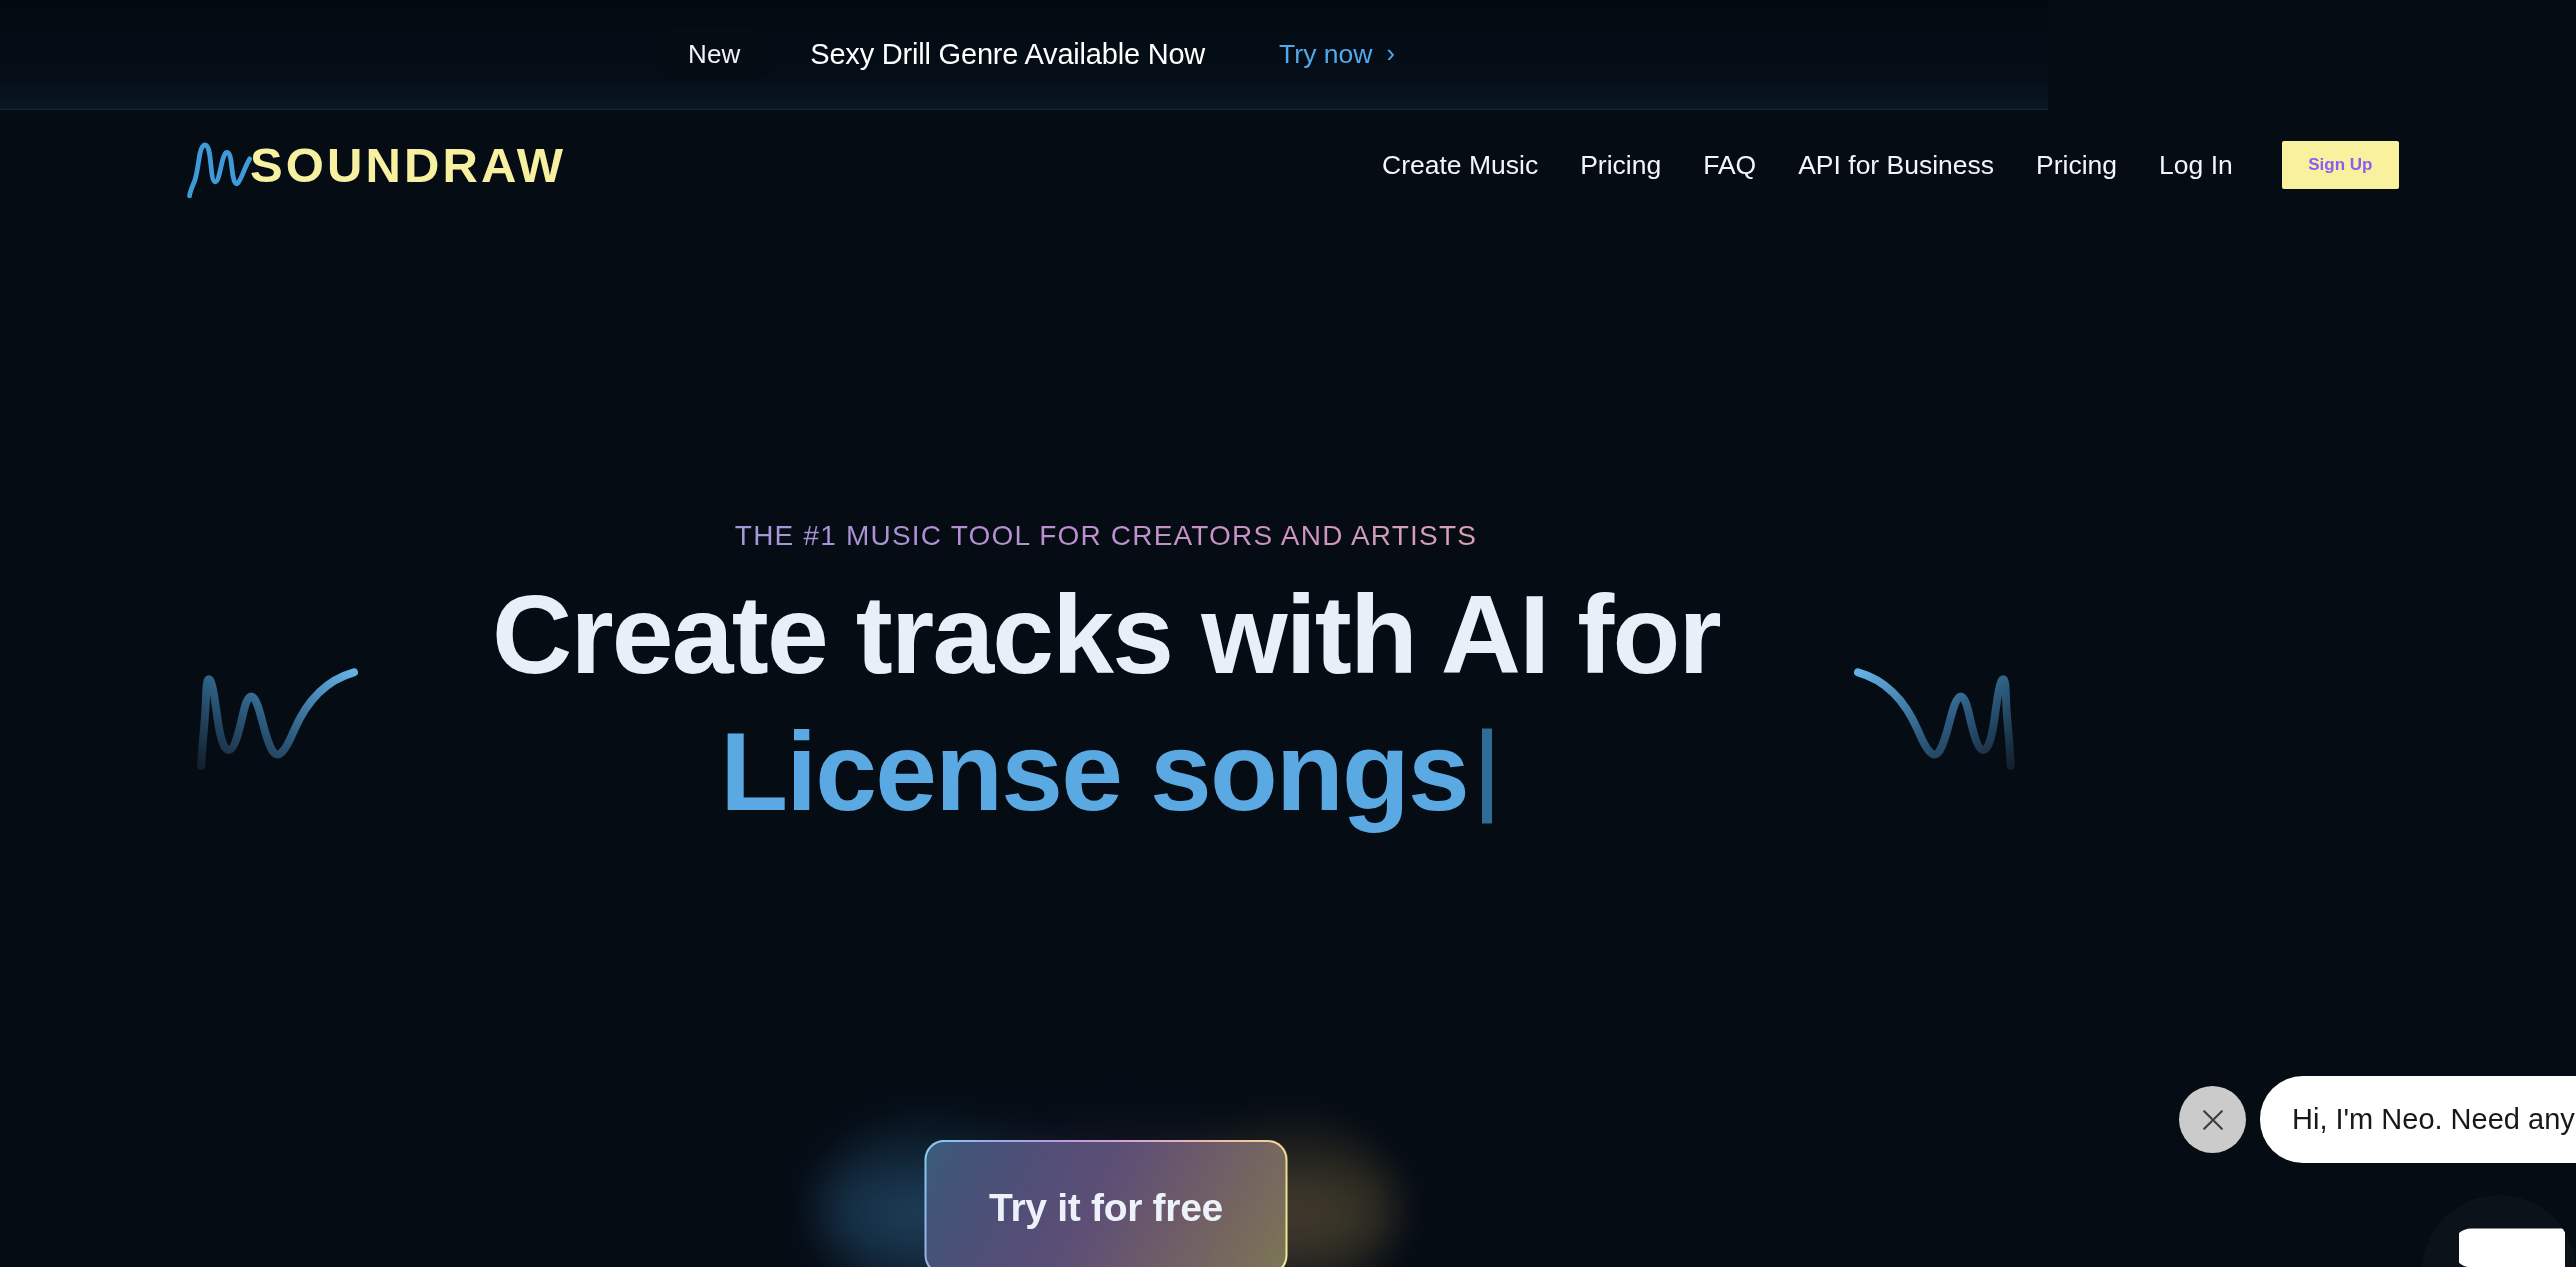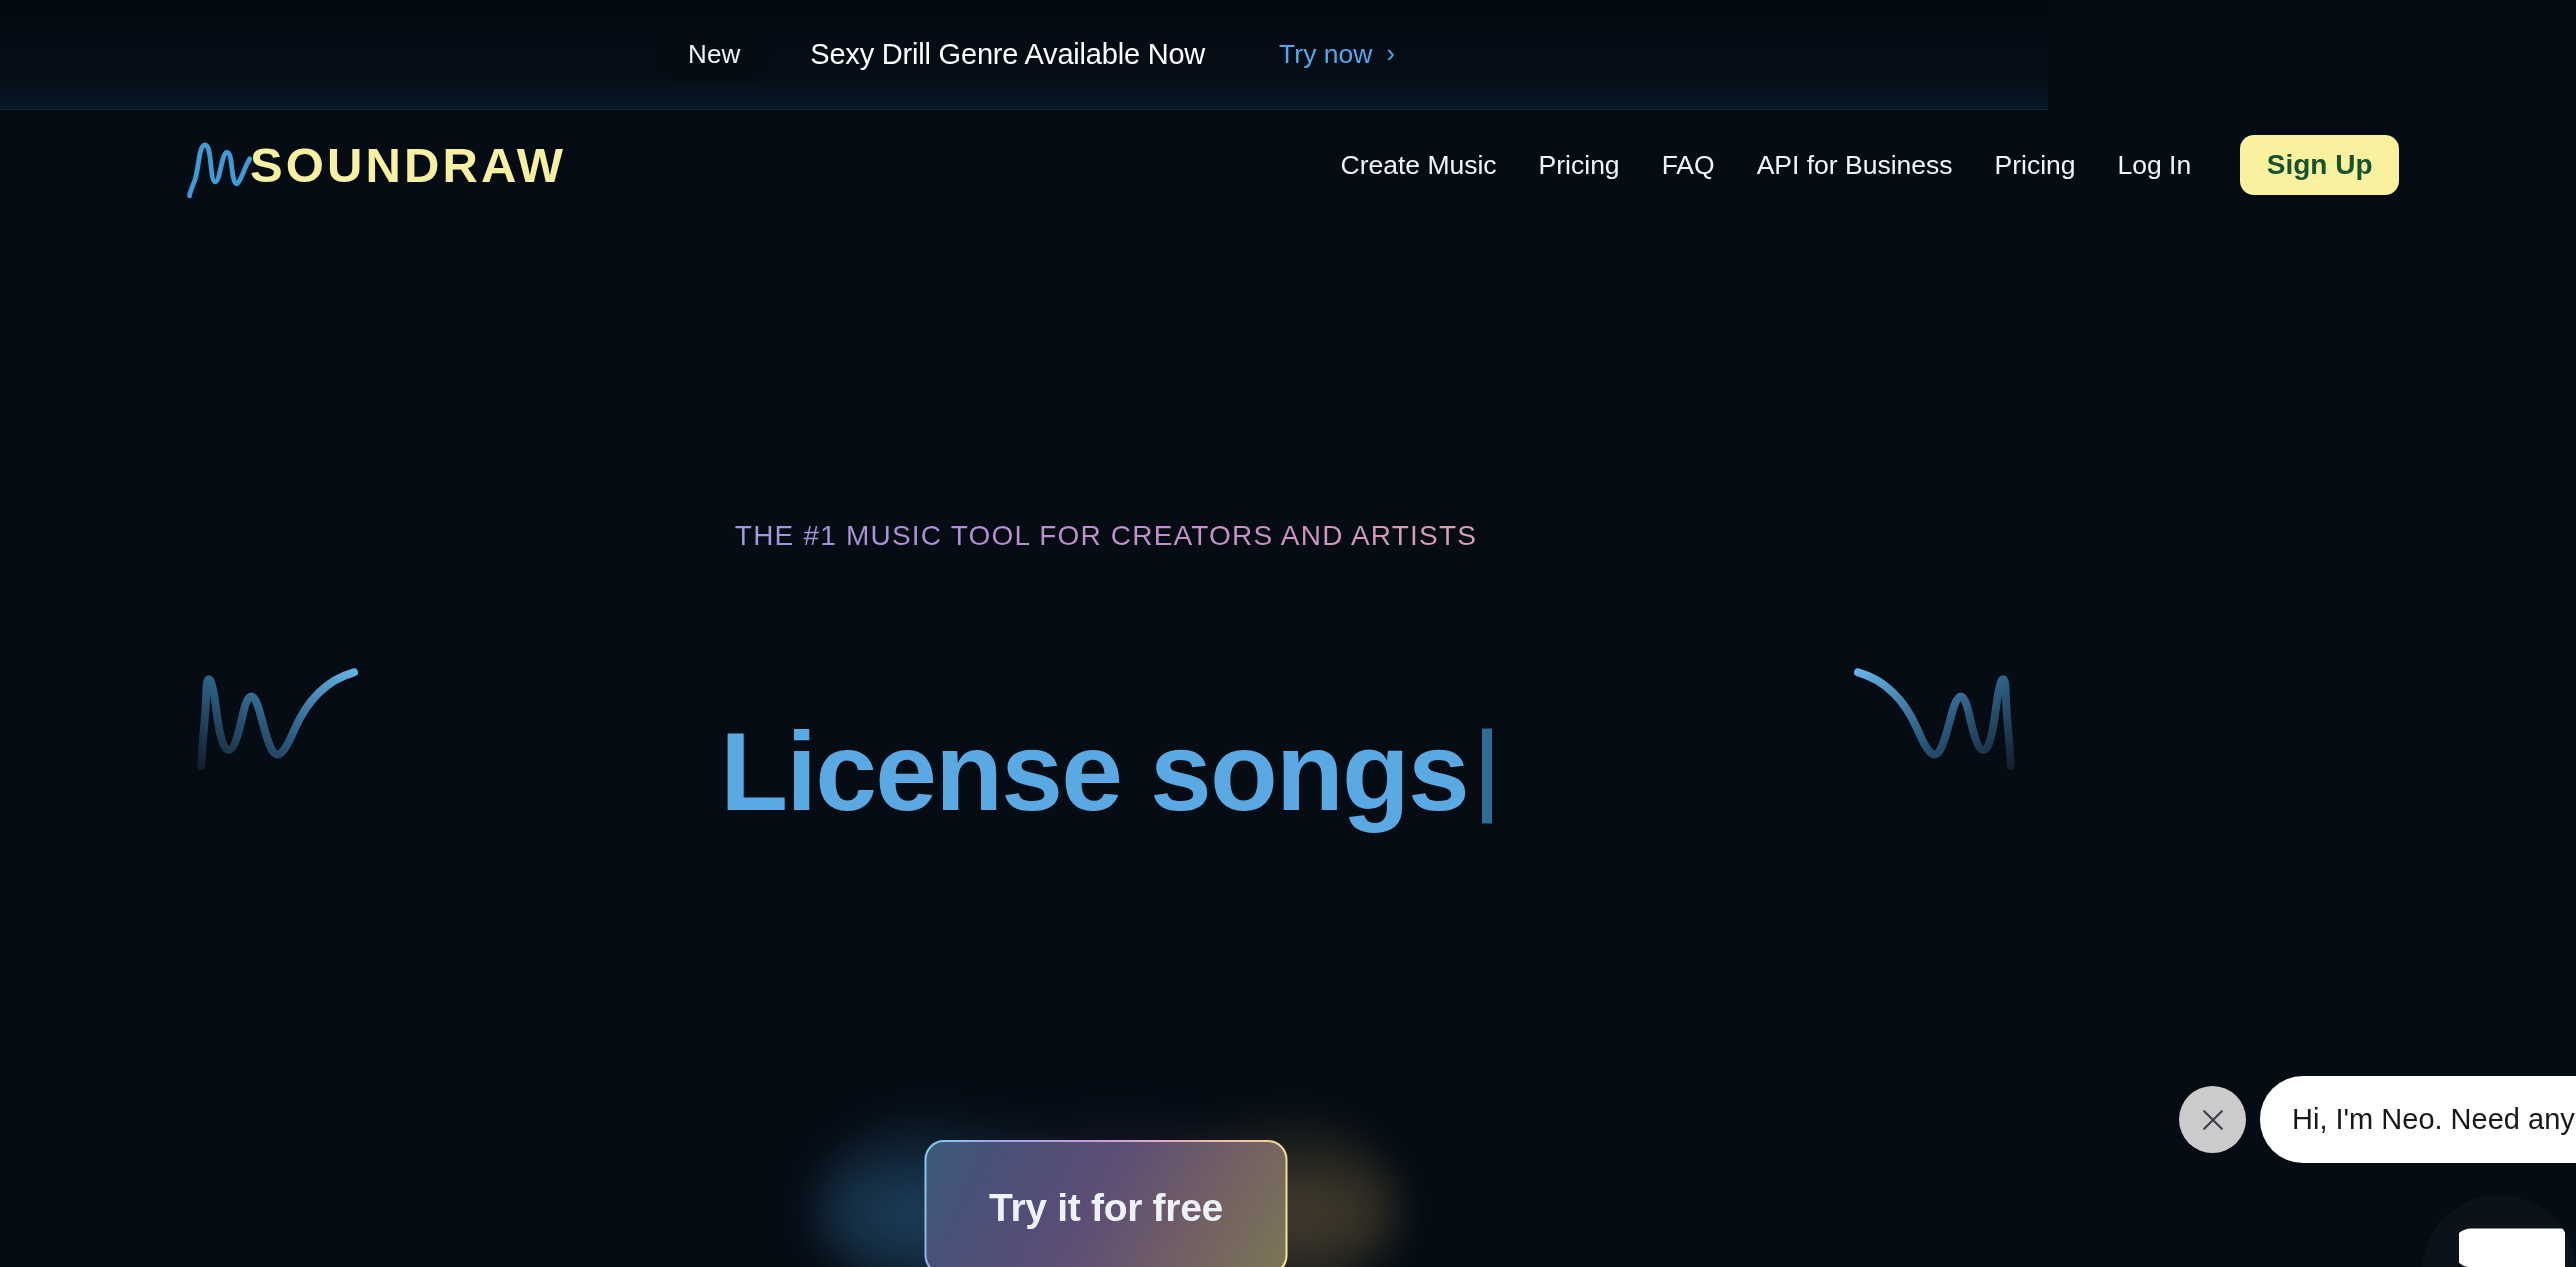--- a/index.html
+++ b/index.html
@@ -107,24 +107,24 @@
     color:#F2F6FA;
     font-size:26.5px;
     padding:0 21px;
     white-space:nowrap;
     cursor:pointer;
     text-decoration:none;
   }
   .signup-btn {
     margin-left:28px;
     background:#FAF19F;
-    color:#14532d;
-    font-size:28px;
-    font-weight:bold;
-    border-radius:14px;
+    color:#8b5cf6;
+    font-size:17px;
+    font-weight:bold;
+    border-radius:2px;
     padding:14px 26.5px;
     border:none;
     cursor:pointer;
     font-family:"Liberation Sans", sans-serif;
     white-space:nowrap;
   }
 
   
   .hero {
     position:absolute; left:0; top:219px;
@@ -337,20 +337,21 @@
         </linearGradient>
       </defs>
       <path d="M23 140 C23 130 25 110 27 86 C29 62 28 44 31 42
                C35 40 38 62 41 84 C44 106 48 122 54 122
                C61 122 66 100 71 78 C76 56 82 58 87 72
                C92 86 96 110 103 122 C110 134 118 124 128 100
                C140 72 160 44 196 34" fill="none" stroke="url(#gradR)" stroke-width="9" stroke-linecap="round" stroke-linejoin="round"></path>
     </svg>
 
     <div class="eyebrow">THE #1 MUSIC TOOL FOR CREATORS AND ARTISTS</div>
+    <div class="headline">Create tracks with AI for</div>
 
     <div class="headline-2">
       <span>License songs</span>
       <span class="caret"></span>
     </div>
 
     <div class="cta-wrap">
       <div class="cta-glow"></div>
       <button class="cta-btn">
         <span class="cta-label">Try it for free</span>

